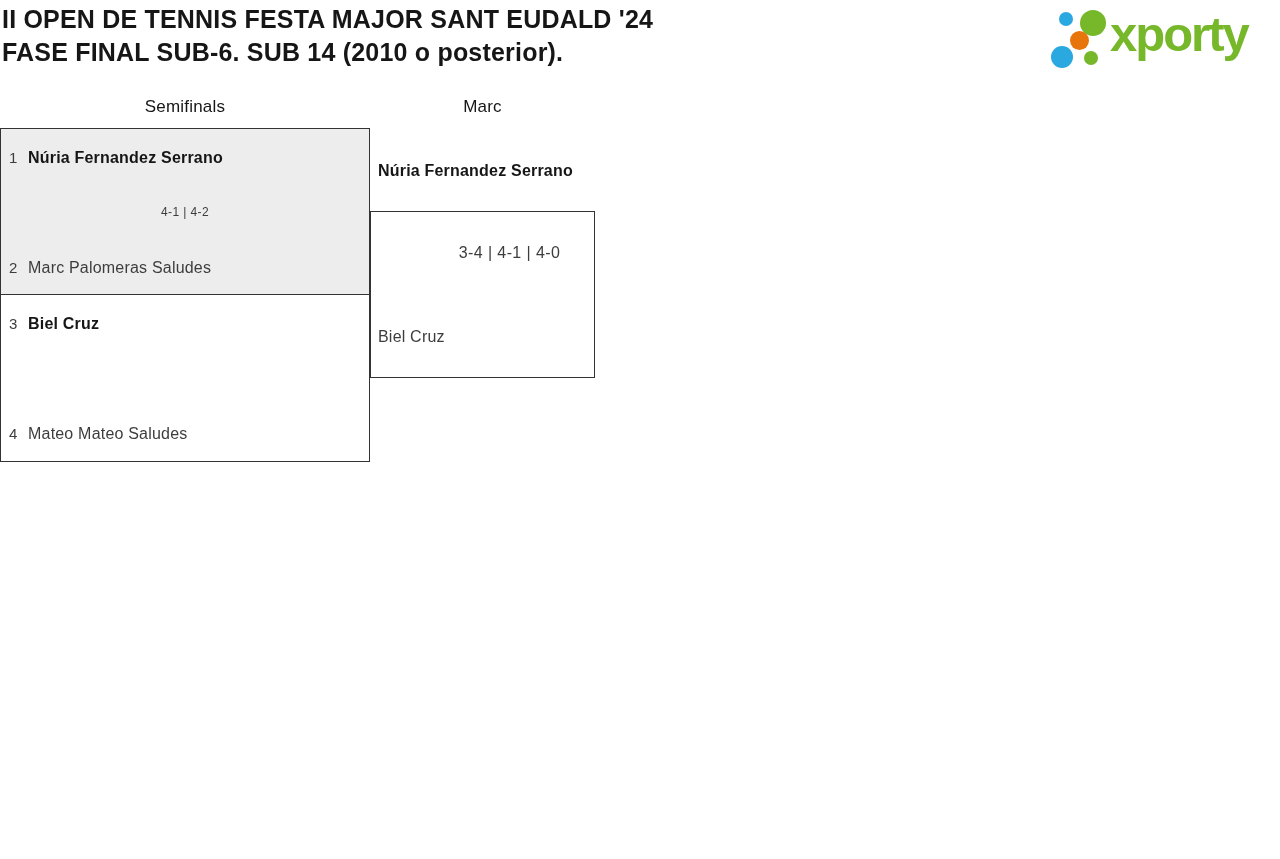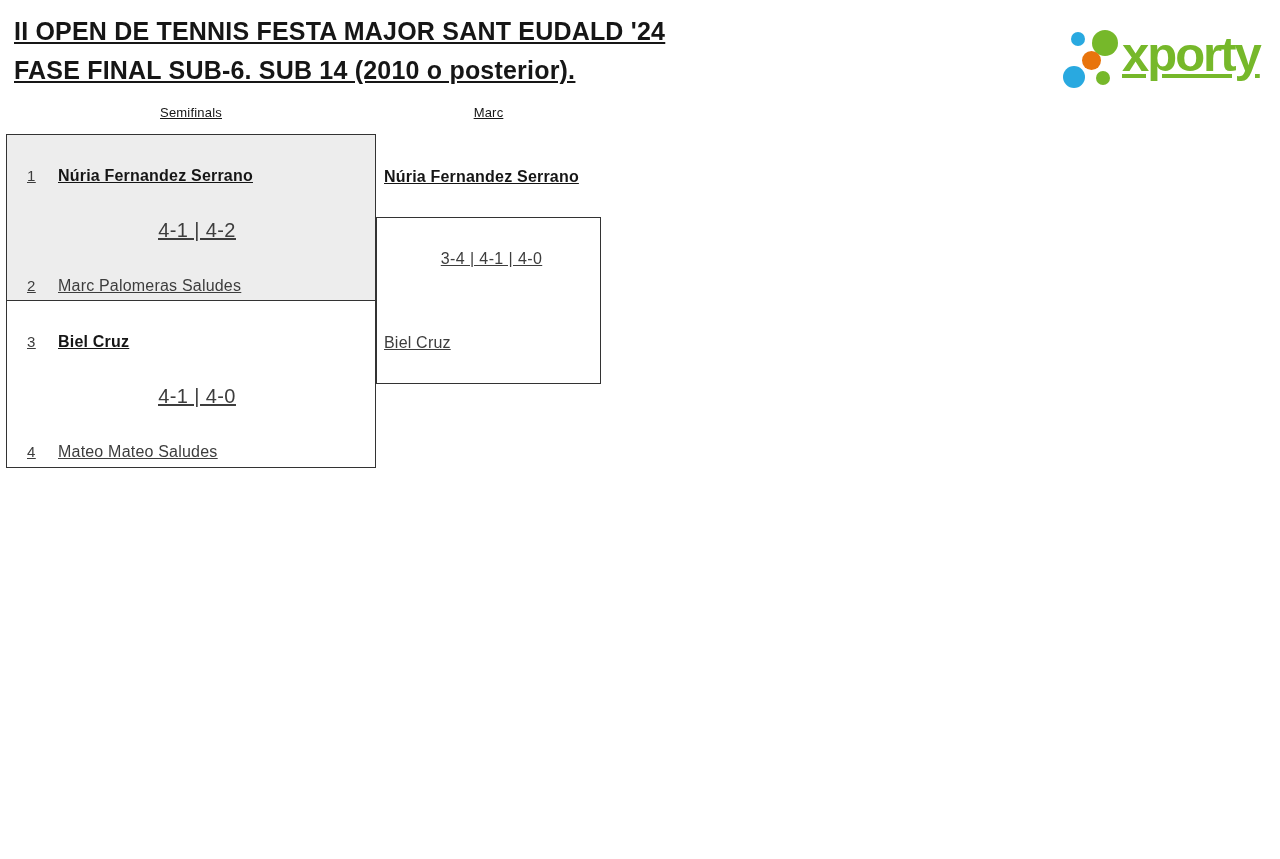--- a/index.html
+++ b/index.html
@@ -4,65 +4,65 @@
 <style>
   :root{
     --logo-green:#76B82A;
     --logo-blue:#29A9E0;
     --logo-orange:#E8740C;
     --box-border:#333333;
     --highlight-bg:#EDEDED;
     --text-dark:#161616;
     --text-regular:#3d3d3d;
   }
-  *{margin:6px;padding:0;box-sizing:border-box;text-decoration:underline;}
+  *{margin:0;padding:0;box-sizing:border-box;}
   html,body{width:1280px;height:859px;background:#ffffff;overflow:hidden;
     font-family:"Liberation Sans","DejaVu Sans",sans-serif;}
   .abs{position:absolute;}
 
   
   .page-title{left:2px;top:3px;font-size:25px;line-height:33px;font-weight:600;
     color:var(--text-dark);letter-spacing:.2px;white-space:nowrap;}
-  .logo{left:1050px;top:16px;width:228px;height:62px;cursor:pointer;}
+  .logo{left:1050px;top:8px;width:228px;height:62px;cursor:pointer;}
   .dot{position:absolute;border-radius:50%;}
   .dot.b1{left:9px;top:4px;width:14px;height:14px;background:var(--logo-blue);}
   .dot.g1{left:30px;top:2px;width:26px;height:26px;background:var(--logo-green);}
   .dot.o1{left:20px;top:23px;width:19px;height:19px;background:var(--logo-orange);}
   .dot.b2{left:1px;top:38px;width:22px;height:22px;background:var(--logo-blue);}
   .dot.g2{left:34px;top:43px;width:14px;height:14px;background:var(--logo-green);}
   .logo-word{position:absolute;left:60px;top:-7px;font-size:49px;line-height:66px;
     font-weight:800;letter-spacing:-2px;color:var(--logo-green);}
 
   
-  .round-header{top:97px;font-size:13px;line-height:20px;font-weight:500;
+  .round-header{top:97px;font-size:17px;line-height:20px;font-weight:500;
     color:var(--text-dark);text-align:center;letter-spacing:.2px;}
   .round-header.semis{left:0;width:370px;}
   .round-header.final{left:370px;width:225px;}
 
   
   .match-box{border:1px solid var(--box-border);background:#fff;}
   .match-sf1{left:0;top:128px;width:370px;height:167px;background:var(--highlight-bg);}
   .match-sf2{left:0;top:294px;width:370px;height:168px;}
   .match-final{left:370px;top:211px;width:225px;height:167px;}
 
   .player-row{position:absolute;left:0;width:100%;padding-left:8px;
     font-size:16px;line-height:22px;color:var(--text-regular);
     letter-spacing:.2px;white-space:nowrap;display:flex;}
   .player-row .seed{display:inline-block;min-width:19px;font-size:15px;
     color:var(--text-regular);font-weight:400;}
   .player-row.winner .pname{font-weight:700;color:var(--text-dark);}
   .row-p1{top:18px;}
   .row-score{top:72px;justify-content:center;padding-left:0;}
   .row-p2{top:128px;}
-  .score-text{font-size:20px;color:var(--text-regular);letter-spacing:.4px;}
+  .score-text{font-size:12px;color:var(--text-regular);letter-spacing:.4px;}
 
   
   .final-p1{left:378px;top:160px;font-size:16px;line-height:22px;font-weight:700;
     color:var(--text-dark);letter-spacing:.2px;white-space:nowrap;}
-  .final-score{left:352px;top:242px;width:267px;text-align:center;
+  .final-score{left:376px;top:242px;width:267px;text-align:center;
     font-size:16px;line-height:22px;color:var(--text-regular);letter-spacing:.4px;}
   .final-p2{left:378px;top:326px;font-size:16px;line-height:22px;font-weight:400;
     color:var(--text-regular);letter-spacing:.2px;white-space:nowrap;}
 </style>
 </head>
 <body>
 
 <div class="abs page-title">
   <div>II OPEN DE TENNIS FESTA MAJOR SANT EUDALD '24</div>
   <div>FASE FINAL SUB-6. SUB 14 (2010 o posterior).</div>
@@ -92,23 +92,20 @@
     <span class="seed">2</span>
     <span class="pname">Marc Palomeras Saludes</span>
   </div>
 </div>
 
 <div class="abs match-box match-sf2">
   <div class="player-row row-p1 winner">
     <span class="seed">3</span>
     <span class="pname">Biel Cruz</span>
   </div>
-  <div class="player-row row-score">
-    <span class="score-text">4-1 | 4-0</span>
-  </div>
   <div class="player-row row-p2">
     <span class="seed">4</span>
     <span class="pname">Mateo Mateo Saludes</span>
   </div>
 </div>
 
 <div class="abs match-box match-final"></div>
 <div class="abs final-p1">Núria Fernandez Serrano</div>
 <div class="abs final-score">3-4 | 4-1 | 4-0</div>
 <div class="abs final-p2">Biel Cruz</div>

